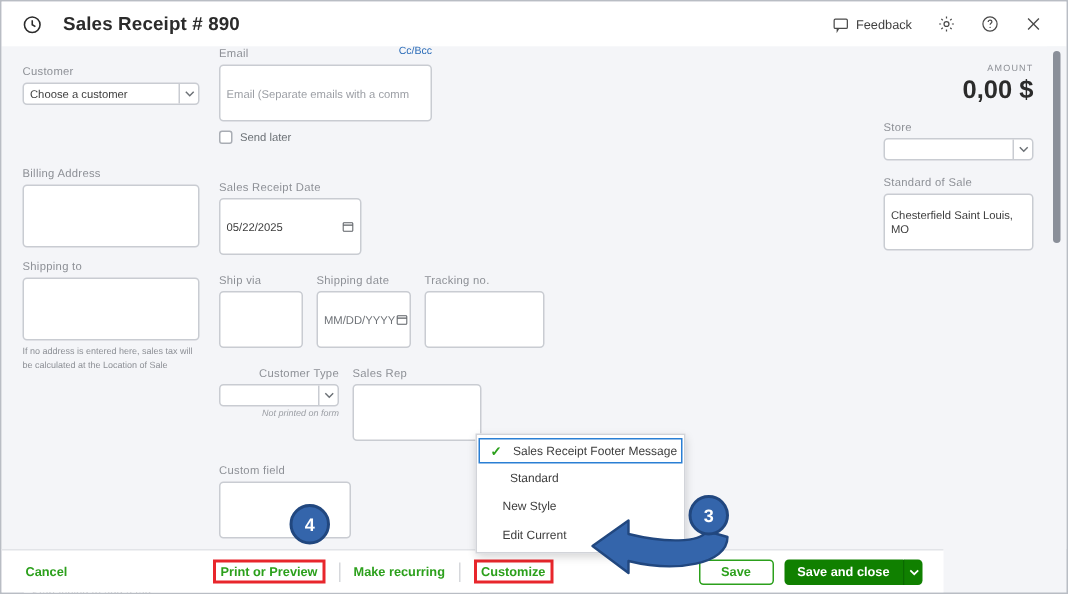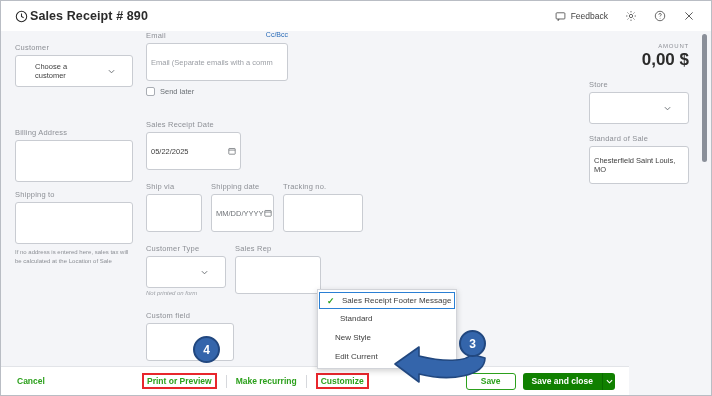--- a/index.html
+++ b/index.html
@@ -17,21 +17,21 @@
     border:1px solid #b9bdc4;
     overflow:hidden;
   }
 
   
   .header {
     position:absolute; left:0; top:0; width:710px; height:30px;
     background:#ffffff;
     display:flex; align-items:center;
   }
-  .title-wrap { display:flex; align-items:center; gap:2px; margin-left:14px; }
+  .title-wrap { display:flex; align-items:center; gap:14px; margin-left:14px; }
   .clock-icon { width:13px; height:13px; display:block; }
   .page-title {
     font-size:12.5px; font-weight:bold; color:#2b2b2b; letter-spacing:.1px;
   }
   .header-right {
     margin-left:auto; display:flex; align-items:center; gap:17px;
     margin-right:16px; color:#5c5c5c;
   }
   .feedback { display:flex; align-items:center; gap:5px; font-size:8.5px; color:#3f3f3f; }
   .hicon { display:block; }
@@ -59,21 +59,21 @@
     height:15px; font-size:7.5px; color:#3d3d3d;
     display:flex; align-items:center; padding:18px 4px;
     font-family:"Liberation Sans", sans-serif;
   }
   .inp.ph { color:#9b9ea4; }
   .caret {
     width:13px; border-left:1px solid #c9ccd2;
     display:flex; align-items:center; justify-content:center;
     align-self:stretch; color:#6b7075; font-size:7px;
   }
-  .inp-combo { padding:15px; display:flex;gap:28px; }
+  .inp-combo { padding:0; display:flex;gap:28px; }
   .inp-combo .val { flex:1; display:flex; align-items:center; padding:0 4px; }
   .cal-ico { margin-left:auto; color:#6b7075; display:flex; align-items:center; }
   .hint { font-size:6px; color:#9b9ea4; font-style:italic; margin-top:2px; }
   .link { color:#2b6cb8; font-size:7px; }
 
   
   .col-left { position:absolute; left:14px; top:12px; width:118px; }
   .box-area {
     background:#ffffff; border:1px solid #c9ccd2; border-radius:3px;
   }
@@ -293,21 +293,21 @@
         </div>
         <div style="width:80px;">
           <label class="lbl">Tracking no.</label>
           <div class="inp">
             <span></span>
           </div>
         </div>
       </div>
 
       <div style="display:flex; gap:9px; margin-top:12px;">
-        <div style="width:80px;">
+        <div style="width:80px;text-align:right;">
           <label class="lbl">Customer Type</label>
           <div class="inp inp-combo">
             <span class="val"></span>
             <span class="caret">
               <svg width="7" height="5" viewBox="0 0 8 5" fill="none" stroke="#6b7075" stroke-width="1.1">
                   <path d="M1 1l3 3 3-3"></path>
                 </svg>
             </span>
           </div>
           <div class="hint">Not printed on form</div>

